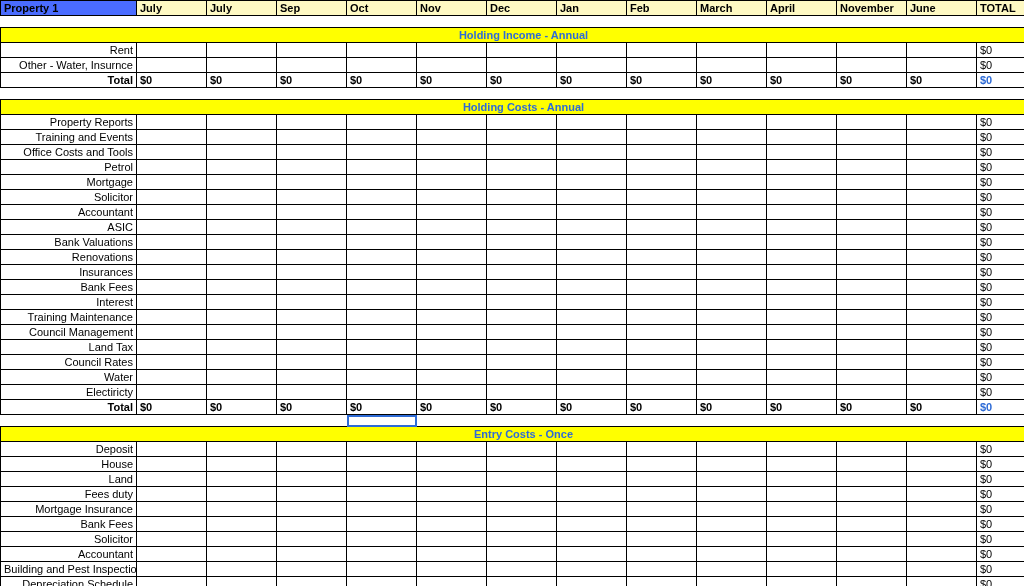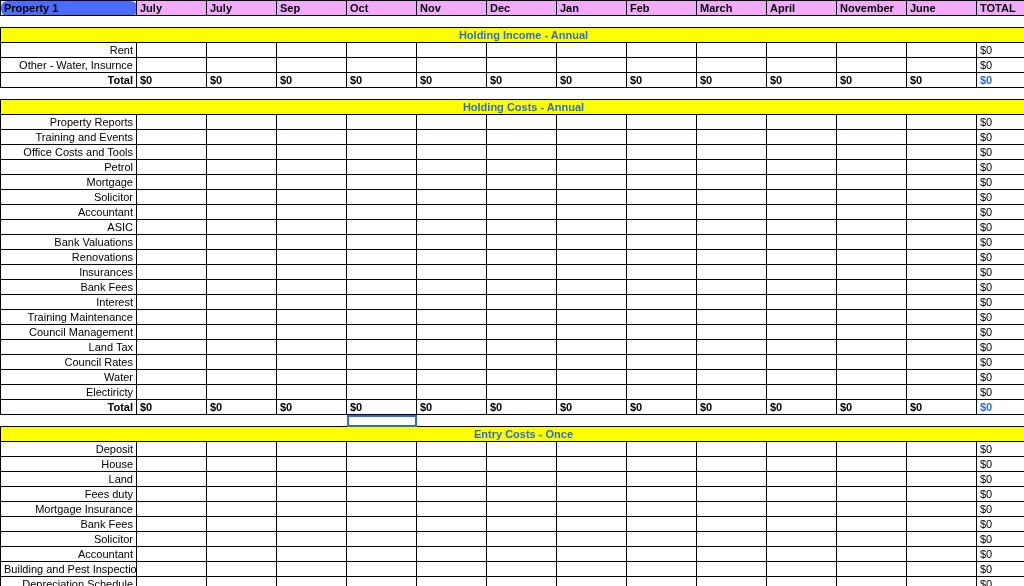--- a/index.html
+++ b/index.html
@@ -22,27 +22,26 @@
       text-align: left;
       overflow: hidden;
       white-space: nowrap;
       vertical-align: middle;
     }
     .col-label { width: 136px; }
     .col-month { width: 70px; }
     .col-total { width: 70px; }
     .hdr-row td, .hdr-row th {
       font-weight: bold;
-      background: #f0abfc;
+      background: #fef9c3;
     }
     .hdr-row .property-cell {
       background: #4a6cff;
       color: #000;
       font-weight: bold;
-      border-radius: 6px;
     }
     .section-header td {
       background: #ffff00;
       color: #2e6bd6;
       font-weight: bold;
       text-align: center;
       border: 1px solid #000;
     }
     .total-row td { font-weight: bold; }
     .total-row .grand-total { color: #2e6bd6; font-weight: bold; }

